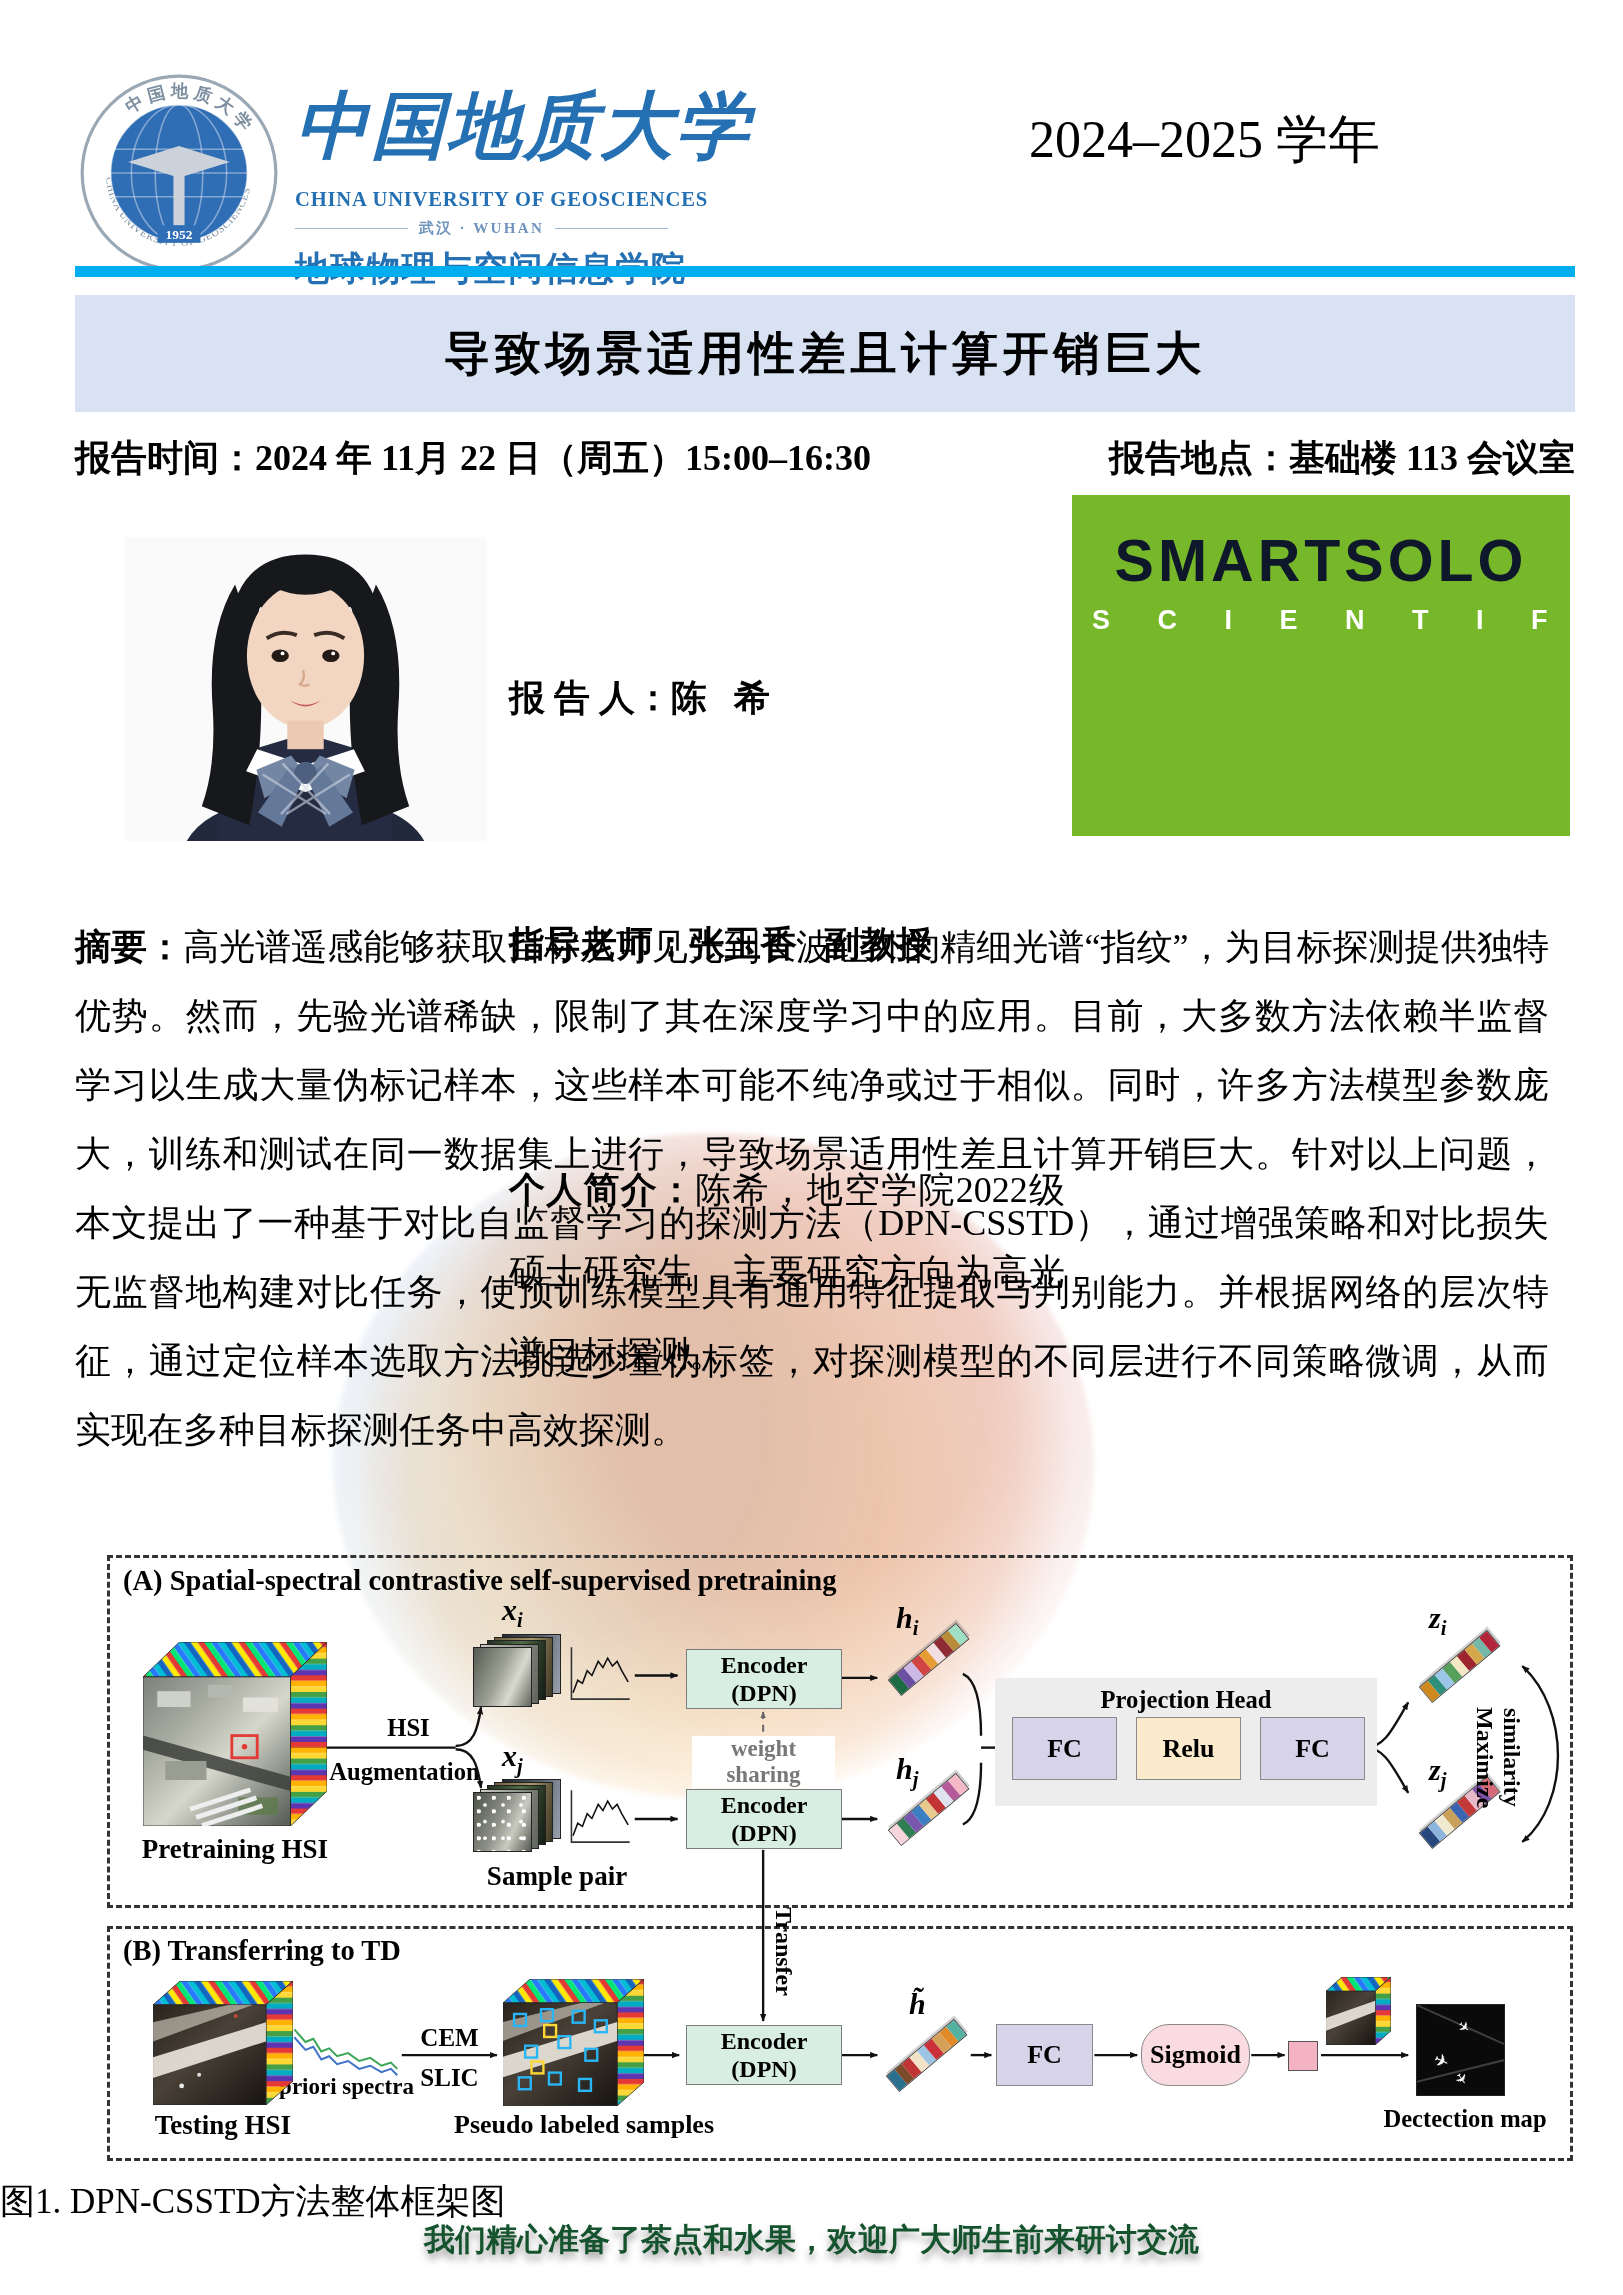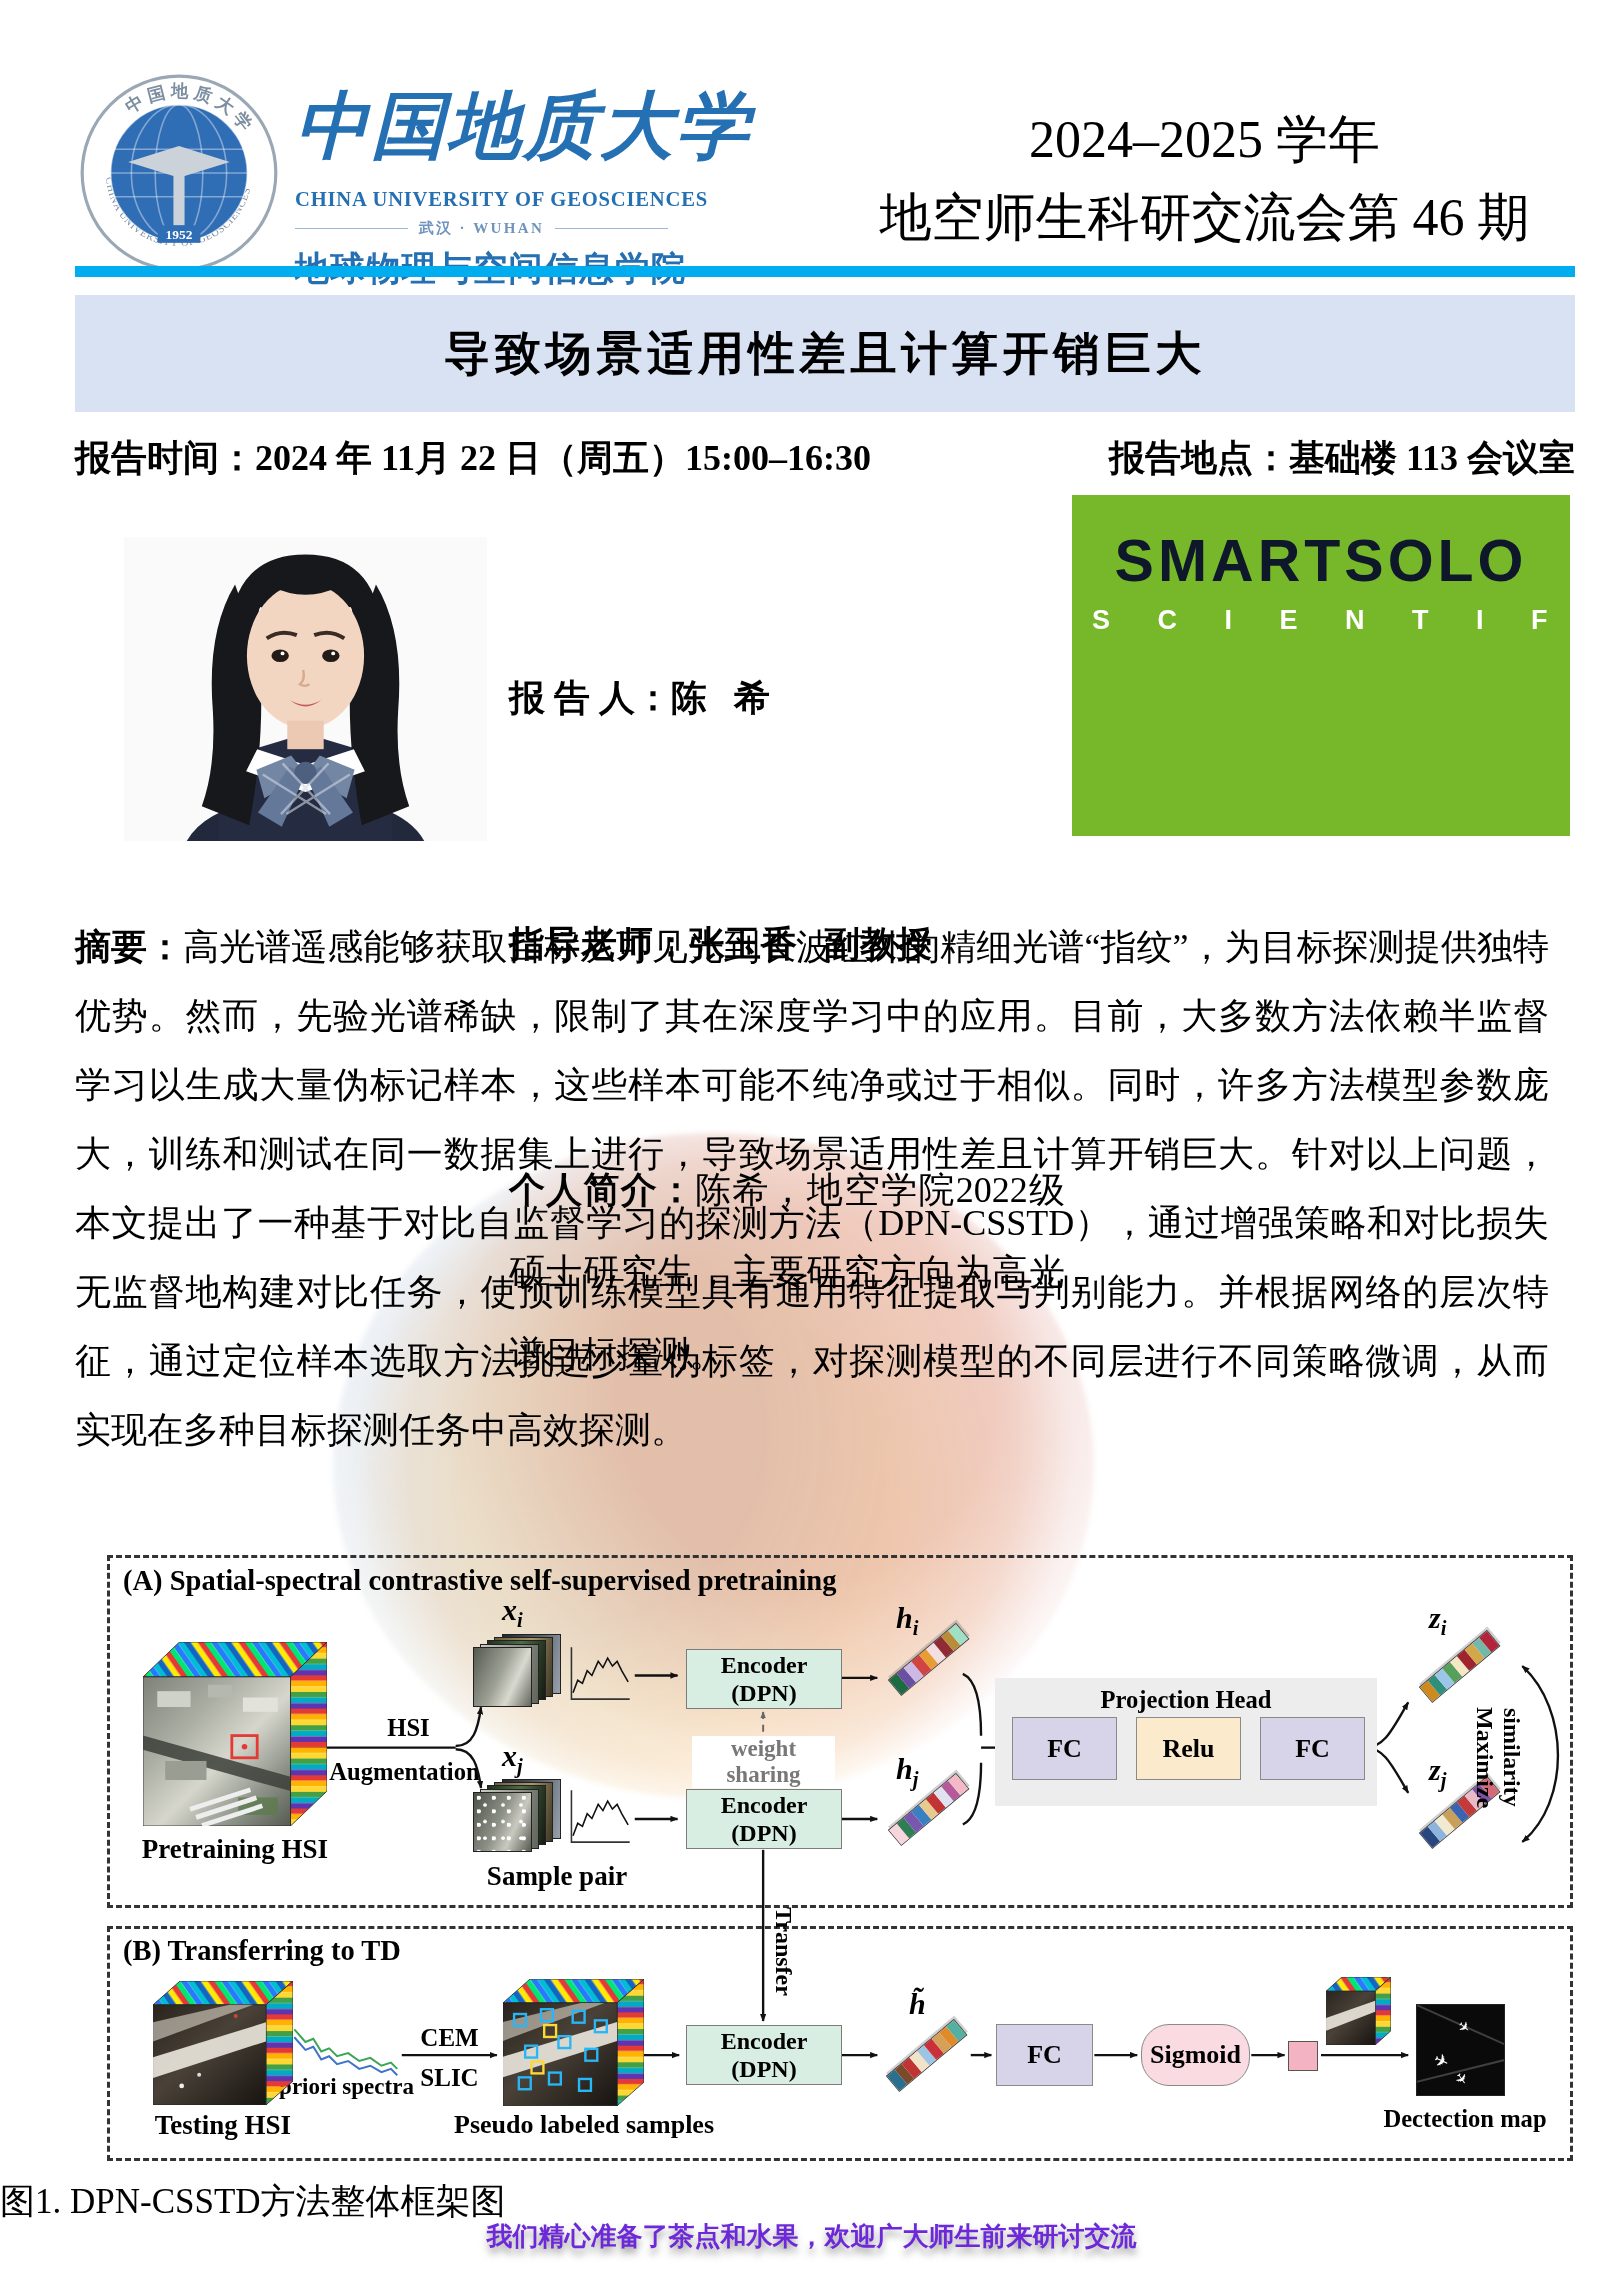--- a/index.html
+++ b/index.html
@@ -126,21 +126,21 @@
       linear-gradient(115deg,#4d5248,#8d9086 45%,#c9c9c0 68%,#565a50);
     background-size:15px 13.5px,18px 16.6px,100% 100%;
   }
 
   .detmap { position:absolute; background:#0a0a0a; border:0.8px solid #222; overflow:hidden; z-index:2; }
   .detmap .street { position:absolute; background:rgba(200,200,200,.28); }
   .detmap .plane { position:absolute; color:#fff; font-family:"DejaVu Sans",sans-serif; }
 
   .caption { position:absolute; left:0; top:2178px; width:1623px; font-size:35px; z-index:2; }
   .footer { position:absolute; left:0; top:2219px; width:1623px; text-align:center;
-    font-size:26px; font-weight:bold; color:#6d28d9;
+    font-size:31px; font-weight:bold; color:#14532d;
     font-family:"Liberation Sans","DejaVu Sans",sans-serif;
     text-shadow:0 5.5px 7.1px rgba(110,110,110,.65); z-index:2; }
 </style>
 </head>
 <body>
 
 <div class="page">
 
   <svg width="0" height="0" style="position:absolute">
     <defs>
@@ -210,21 +210,20 @@
     <div class="logo-city">
       <span class="rule"></span>
       <span>武汉 · WUHAN</span>
       <span class="rule"></span>
     </div>
     <div class="logo-college">地球物理与空间信息学院</div>
   </div>
 
   <div class="session">
     <div>2024–2025 学年</div>
-    <div>地空师生科研交流会第 46 期</div>
   </div>
 
   <div class="cyan-bar"></div>
 
   <div class="banner">
     <h1>导致场景适用性差且计算开销巨大</h1>
   </div>
 
   <div class="info-row">
     <span>报告时间：2024 年 11月 22 日（周五）15:00–16:30</span>

